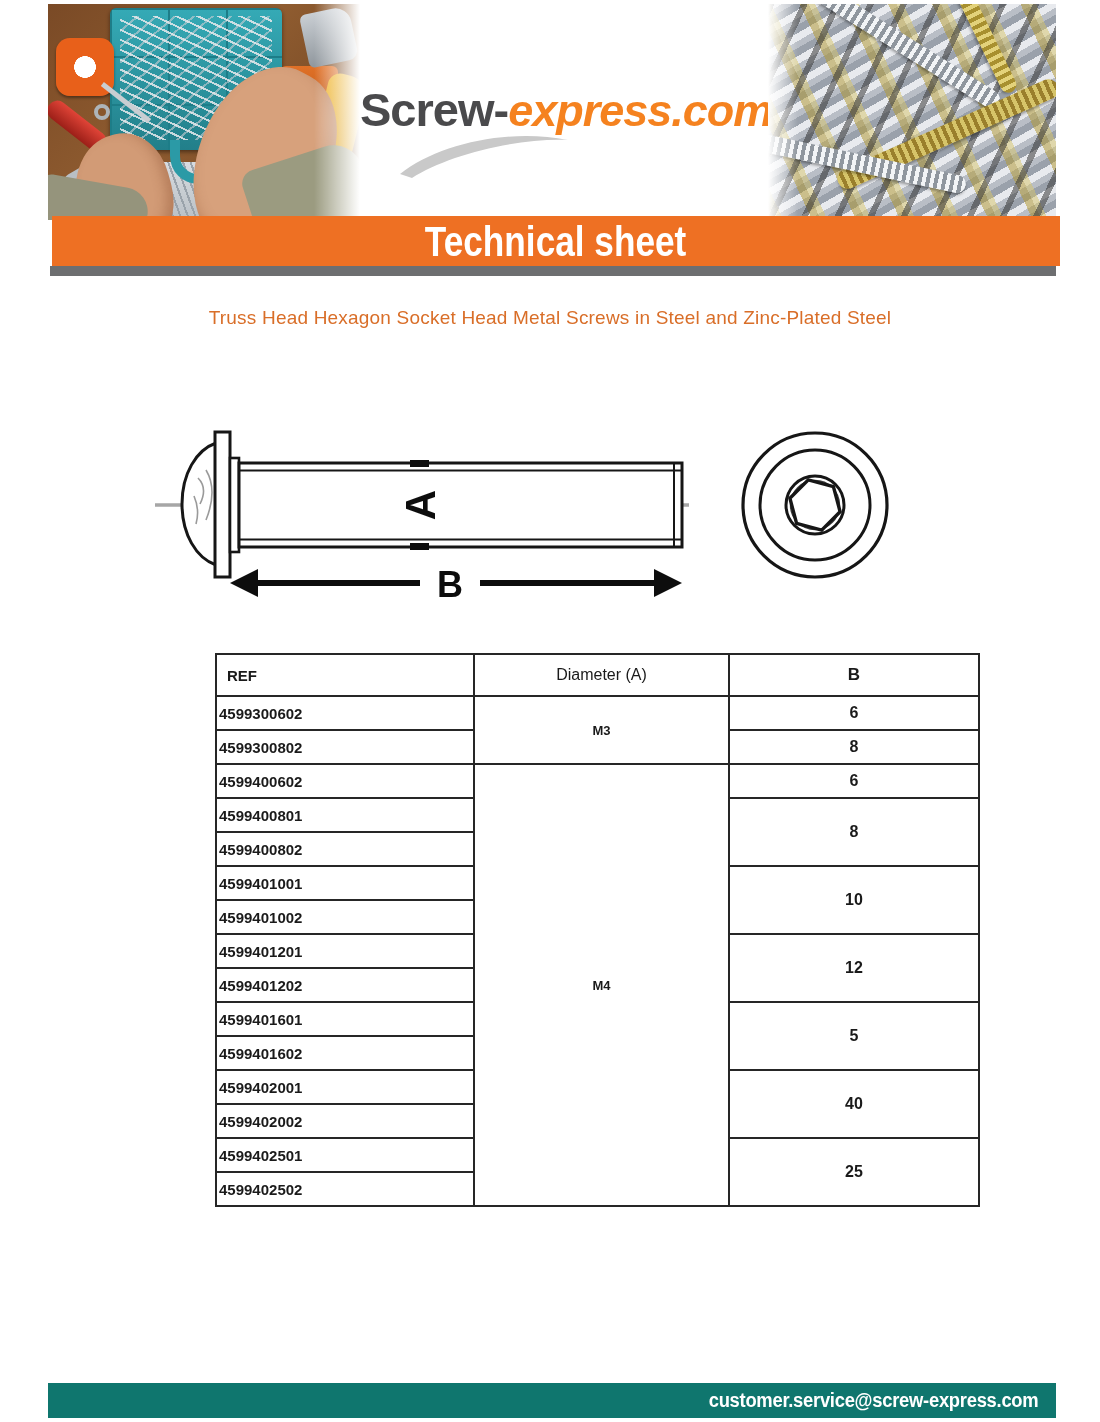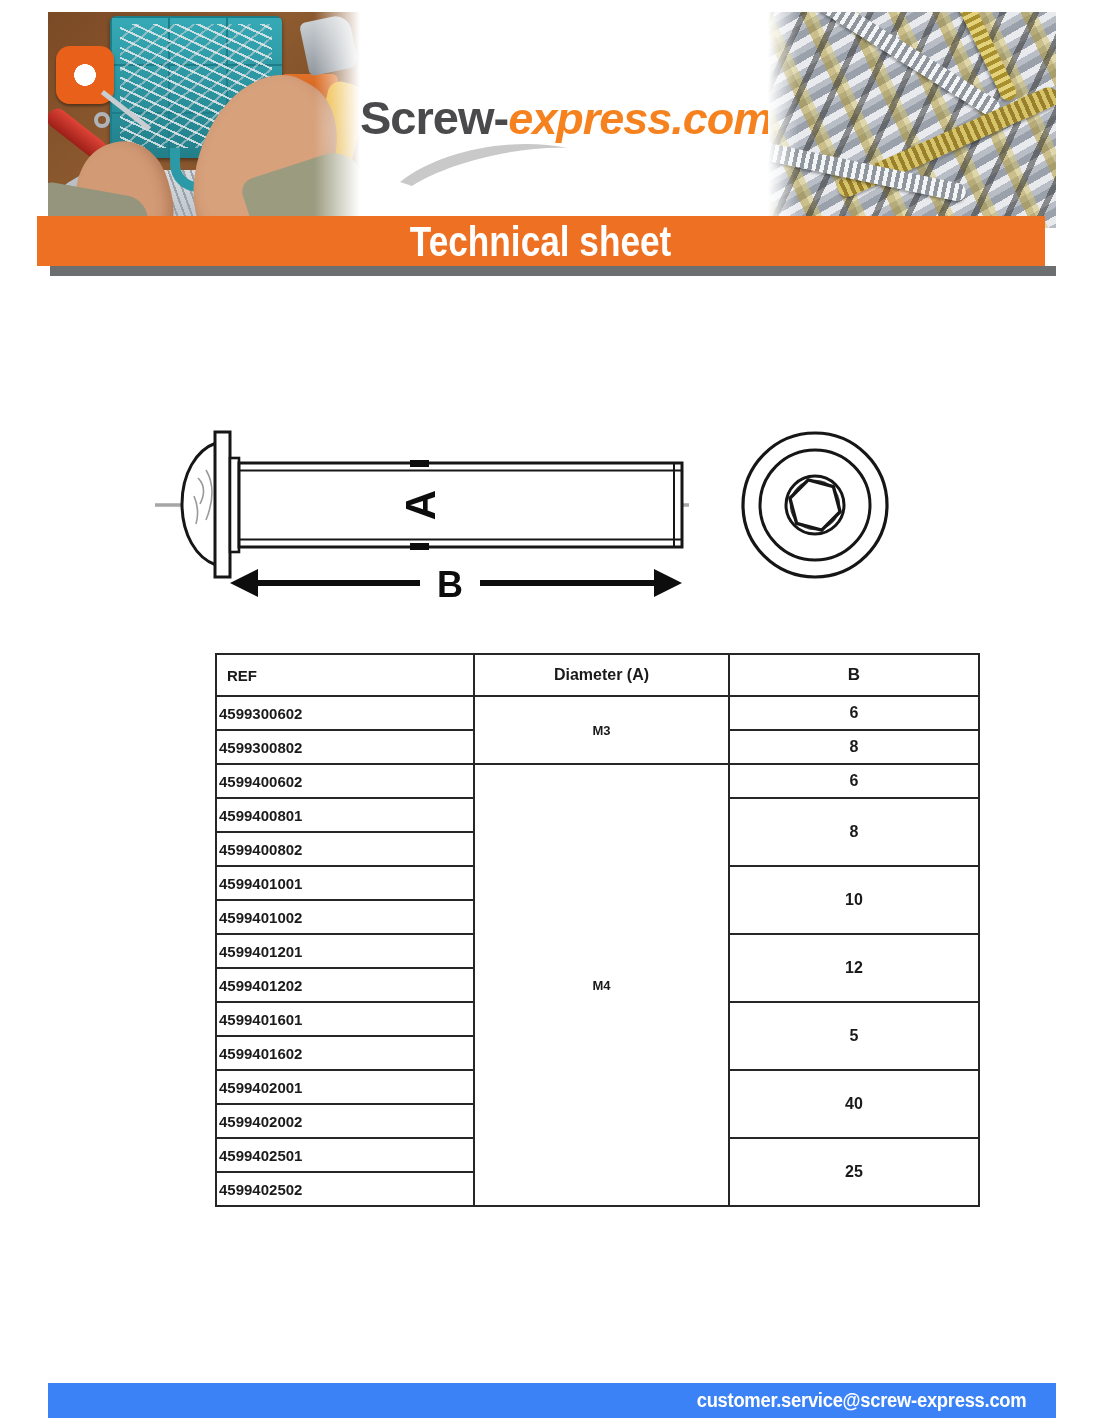--- a/index.html
+++ b/index.html
@@ -1,21 +1,21 @@
 <!DOCTYPE html>
 <html><head>
 <meta charset="utf-8">
 <style>
   * { margin:0; padding:0; box-sizing:border-box; }
   html,body { background:#ffffff; }
   body { font-family:"Liberation Sans", sans-serif; }
   .page { position:relative; width:1100px; height:1422px; background:#ffffff; overflow:hidden; margin:0 auto; }
 
   
-  .header { position:absolute; top:12px; left:48px; width:1008px; height:216px; display:flex; }
+  .header { position:absolute; top:4px; left:48px; width:1008px; height:216px; display:flex; }
   .photo { position:relative; height:216px; overflow:hidden; }
   .photo-left { width:312px; background:linear-gradient(135deg,#7a4a26 0%,#8f5c30 45%,#6b3f1f 100%); }
   .photo-left .fade-right { position:absolute; right:0; top:0; width:46px; height:216px;
       background:linear-gradient(90deg, rgba(255,255,255,0), #ffffff); }
   .shape { position:absolute; }
   .tape-measure { left:8px; top:34px; width:58px; height:58px; background:radial-gradient(circle at 50% 50%, #ffffff 0 26%, #e8601a 27%); border-radius:14px; box-shadow:0 2px 3px rgba(0,0,0,.4); }
   .organizer-box { left:62px; top:4px; width:172px; height:142px; background:#2b9aa6; border-radius:6px;
       background-image:
         linear-gradient(#1d7d88 2px, transparent 2px),
         linear-gradient(90deg,#1d7d88 2px, transparent 2px),
@@ -61,48 +61,48 @@
   .screw-strand { position:absolute; border-radius:10px;
       background:repeating-linear-gradient(90deg,#f2f4f6 0 4px,#8f969e 4px 8px); box-shadow:0 2px 3px rgba(0,0,0,.35); }
   .strand-1 { left:18px; top:30px; width:230px; height:18px; transform:rotate(32deg); }
   .strand-2 { left:60px; top:120px; width:240px; height:20px; transform:rotate(-24deg);
       background:repeating-linear-gradient(90deg,#d6c469 0 4px,#9a7f2c 4px 8px); }
   .strand-3 { left:-20px; top:150px; width:220px; height:18px; transform:rotate(12deg); }
   .strand-4 { left:100px; top:-10px; width:200px; height:16px; transform:rotate(64deg);
       background:repeating-linear-gradient(90deg,#e3d27a 0 4px,#a8902f 4px 8px); }
 
   
-  .banner { position:absolute; top:216px; left:37px; width:1008px; height:50px; background:#ee7023;
+  .banner { position:absolute; top:216px; left:52px; width:1008px; height:50px; background:#ee7023;
             display:flex; align-items:center; justify-content:center; }
   .banner-title { color:#ffffff; font-size:40px; font-weight:800; letter-spacing:0px; transform:scale(0.88,1.08); }
   .gray-strip { position:absolute; top:266px; left:50px; width:1006px; height:10px; background:#6d6e70; }
 
   
   .subtitle { position:absolute; top:307px; left:0; width:1100px; text-align:center;
               color:#d96e28; font-size:19px; font-weight:500; letter-spacing:0.2px; }
 
   
   .diagram { position:absolute; top:400px; left:48px; width:1008px; height:240px; }
 
   
   .spec-table-wrap { position:absolute; top:653px; left:167px;margin-left:48px; }
   table.spec { border-collapse:collapse; table-layout:fixed; width:763px; }
   table.spec col.c-ref { width:258px; } table.spec col.c-dia { width:255px; } table.spec col.c-b { width:250px; }
   table.spec th, table.spec td { border:2px solid #262626; vertical-align:middle; color:#1a1a1a; }
   table.spec thead th { height:42px; }
   th.h-ref { text-align:left; padding-left:10px; font-size:15px; font-weight:700; }
-  th.h-dia { text-align:center; font-size:16px; font-weight:700; }
+  th.h-dia { text-align:center; font-size:16px; font-weight:400; }
   th.h-b   { text-align:center; font-size:17px; font-weight:700; }
   td.ref-cell { height:34px; text-align:left; padding-left:2px; font-size:15px; font-weight:700; }
   td.dia-cell { text-align:center; font-size:13px; font-weight:700; }
   td.b-cell   { text-align:center; font-size:16px; font-weight:700; }
 
   
-  .footer { position:absolute; top:1383px; left:48px; width:1008px; height:35px; background:#3b82f6;
-            display:flex; align-items:center; justify-content:flex-end; padding-right:30px; }
+  .footer { position:absolute; top:1383px; left:48px; width:1008px; height:35px; background:#0f766e;
+            display:flex; align-items:center; justify-content:flex-end; padding-right:18px; }
   .footer-email { color:#ffffff; font-size:20px; font-weight:700; transform:scale(0.92,1.05); transform-origin:right center; letter-spacing:-0.3px; }
 </style>
 </head>
 <body>
 
 <div class="page">
 
   <div class="header">
     <div class="photo photo-left">
       <div class="shape organizer-box"></div>
@@ -143,20 +143,21 @@
       <div class="screw-strand strand-4"></div>
       <div class="fade-left"></div>
     </div>
   </div>
 
   <div class="banner">
     <div class="banner-title">Technical sheet</div>
   </div>
   <div class="gray-strip"></div>
 
+  <div class="subtitle">Truss Head Hexagon Socket Head Metal Screws in Steel and Zinc-Plated Steel</div>
 
   <div class="diagram">
     <svg width="1008" height="240" viewBox="0 0 1008 240">
 
       <line x1="107" y1="105" x2="652" y2="105" stroke="#a6a6a6" stroke-width="3.5" stroke-dasharray="54 16 10 16"></line>
 
       <path d="M168,43 C148,50 134,74 134,104 C134,134 148,158 168,165 Z" fill="#ffffff" stroke="#161616" stroke-width="3"></path>
       <path d="M150,78 q10,10 2,26 M158,70 q12,20 0,50 M146,96 q6,14 2,28" fill="none" stroke="#9a9a9a" stroke-width="1.6"></path>
 
       <rect x="167" y="32" width="15" height="145" fill="#ffffff" stroke="#161616" stroke-width="3"></rect>

